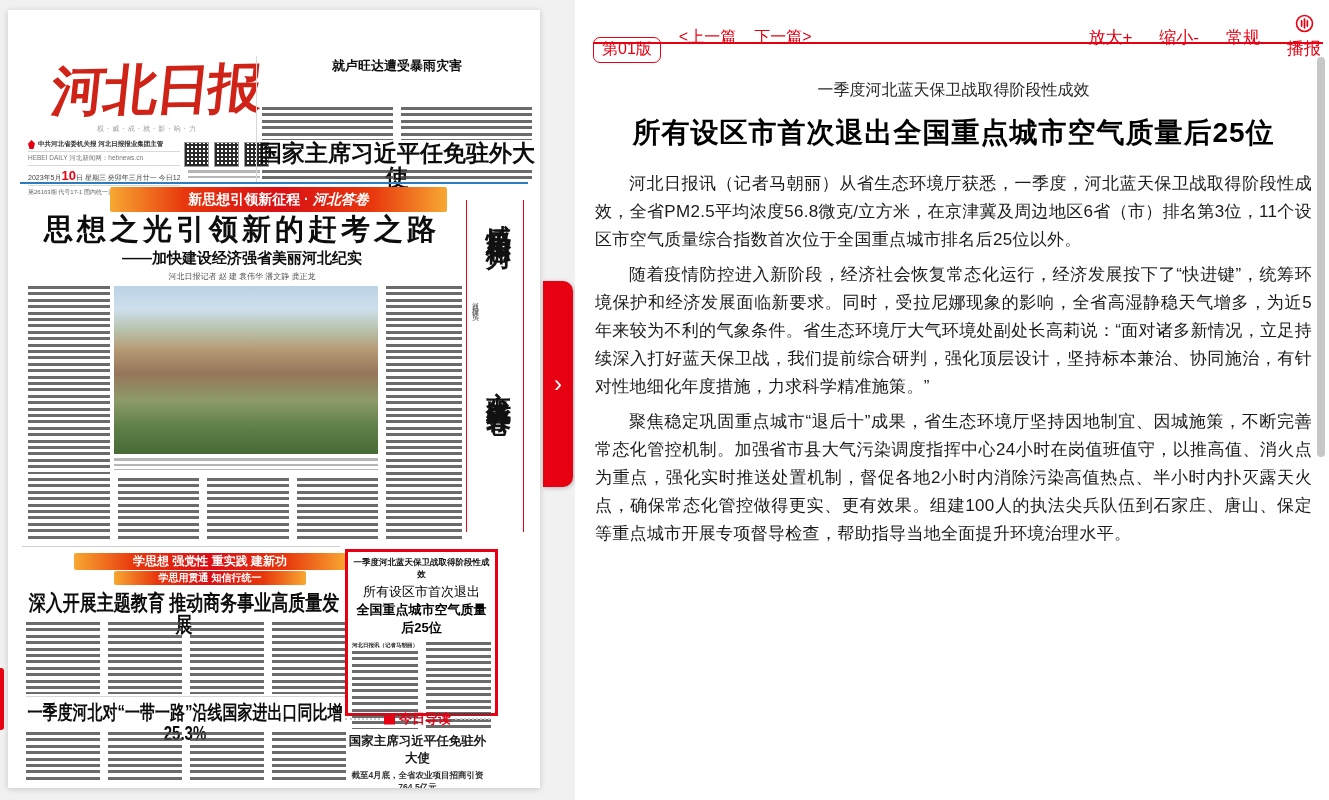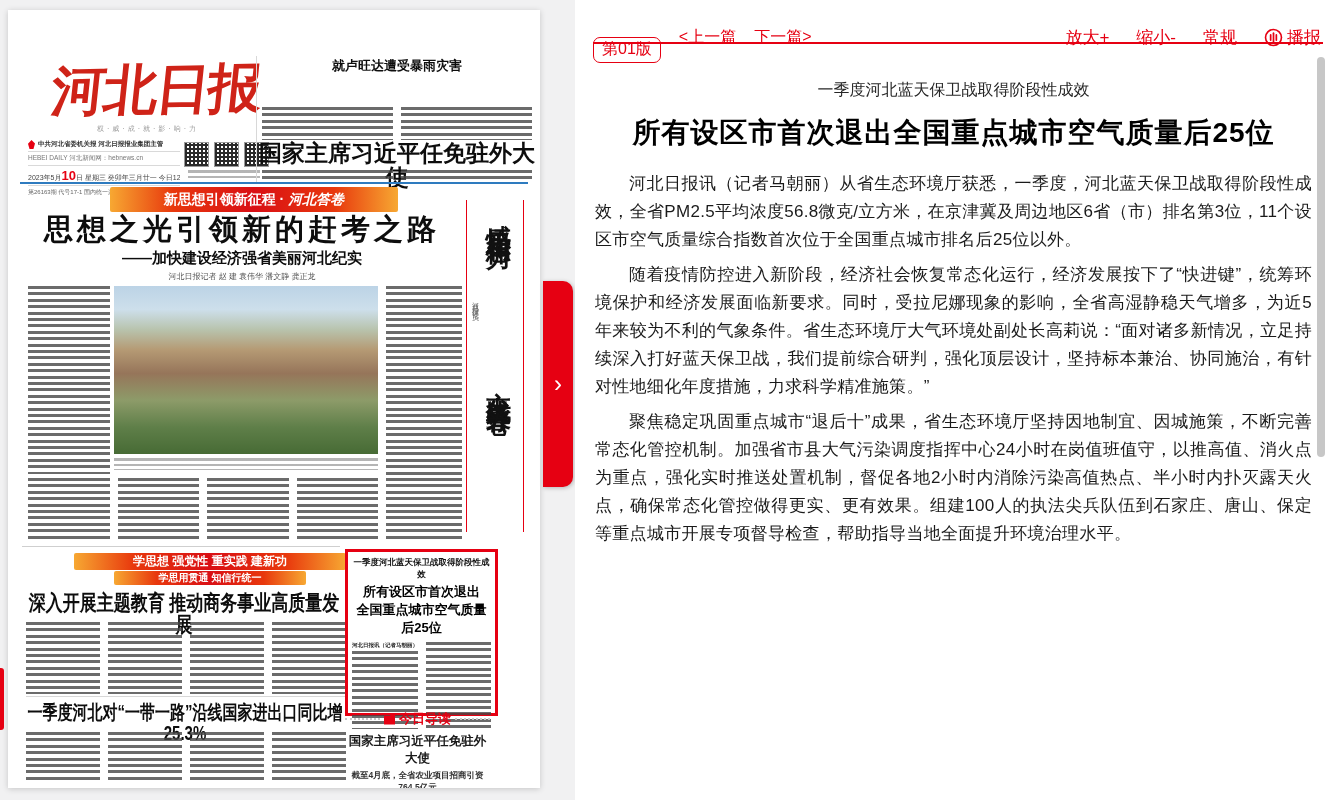--- a/index.html
+++ b/index.html
@@ -60,21 +60,21 @@
     color:#fff;font-size:24px;cursor:pointer;box-shadow:1px 1px 4px rgba(0,0,0,.25);
   }
   .prev-sliver{position:absolute;left:0;top:668px;width:4px;height:62px;background:#e60012;border-radius:0 3px 3px 0;}
   
   .reader{position:absolute;left:575px;top:0;width:754px;height:800px;background:#fff;}
   .toolbar{display:flex;align-items:center;padding:11px 8px 0 18px;color:#e60012;}
   .badge{border:1.5px solid #e60012;border-radius:7px;padding:1px 8px 2px;font-size:16px;cursor:pointer;margin-top:26px;}
   .tlink{font-size:16px;margin-left:18px;cursor:pointer;white-space:nowrap;}
   .tool-right{margin-left:auto;display:flex;align-items:center;gap:27px;font-size:17px;}
   .tool-right span{cursor:pointer;white-space:nowrap;}
-  .bc{display:flex;align-items:center;gap:4px;cursor:pointer;}
+  .bc{display:flex;align-items:center;gap:4px;cursor:pointer;flex-direction:column;}
   .red-rule{position:absolute;left:18px;right:6px;top:42px;height:2px;background:#e60012;}
   .article{position:absolute;left:20px;right:17px;top:44px;color:#1a1a1a;}
   .a-kicker{margin-top:36px;text-align:center;font-size:16px;color:#262626;}
   .a-title{margin-top:13px;text-align:center;font-size:28px;font-weight:700;color:#000;letter-spacing:1px;}
   .a-body{margin-top:18px;font-size:17px;line-height:28px;text-align:justify;letter-spacing:.3px;}
   .a-body p{margin:7px 0;text-indent:2em;}
   .sb-thumb{position:absolute;right:4px;top:57px;width:8px;height:400px;background:#c7c7c7;border-radius:4px;cursor:pointer;}
 </style>
 </head>
 <body>
@@ -108,21 +108,21 @@
       <div class="mt"></div>
   </div>
   <div class="abs np-h-big" style="left:250px;top:131px;width:278px;font-size:23px;">国家主席习近平任免驻外大使</div>
   <div class="abs mt-row" style="left:254px;top:160px;width:270px;height:11px;">
     <div class="mt"></div>
       <div class="mt"></div>
   </div>
 
   <div class="abs" style="left:12px;top:172px;width:508px;height:2px;background:#2e7bbf;"></div>
 
-  <div class="abs banner" style="left:102px;top:177px;width:288px;height:25px;font-size:14px;">
+  <div class="abs banner" style="left:102px;top:177px;width:337px;height:25px;font-size:14px;">
     <span>新思想引领新征程 ·</span>
       <span class="script">河北答卷</span>
   </div>
 
   <div class="abs np-h-big" style="left:14px;top:204px;width:440px;font-size:29px;letter-spacing:4px;">思想之光引领新的赶考之路</div>
   <div class="abs np-h-big" style="left:14px;top:240px;width:440px;font-size:15px;">——加快建设经济强省美丽河北纪实</div>
   <div class="abs" style="left:14px;top:261px;width:440px;text-align:center;font-size:8px;color:#555;">河北日报记者 赵 建 袁伟华 潘文静 龚正龙</div>
 
   <div class="abs mt" style="left:20px;top:276px;width:82px;height:188px;"></div>
   <div class="abs photo" style="left:106px;top:276px;width:264px;height:168px;"></div>
@@ -158,21 +158,21 @@
   <div class="abs np-h-big" style="left:12px;top:692px;width:330px;font-size:15px;transform:scaleY(1.3);transform-origin:top;">一季度河北对“一带一路”沿线国家进出口同比增25.3%</div>
   <div class="abs mt-row" style="left:18px;top:722px;width:320px;height:50px;">
     <div class="mt"></div>
       <div class="mt"></div>
       <div class="mt"></div>
       <div class="mt"></div>
   </div>
 
   <div class="abs box-story" style="left:337px;top:539px;width:139px;height:151px;padding:5px 4px;">
     <div style="font-size:8.5px;font-weight:700;text-align:center;color:#111;">一季度河北蓝天保卫战取得阶段性成效</div>
-    <div style="font-size:13px;font-weight:700;text-align:center;color:#000;margin-top:2px;">所有设区市首次退出</div>
+    <div style="font-size:13px;font-weight:400;text-align:center;color:#000;margin-top:2px;">所有设区市首次退出</div>
     <div style="font-size:13px;font-weight:900;text-align:center;color:#000;">全国重点城市空气质量后25位</div>
     <div class="mt-row" style="margin-top:5px;height:88px;">
       <div>
         <div style="font-size:5.5px;font-weight:700;color:#222;white-space:nowrap;overflow:hidden;">河北日报讯（记者马朝丽）</div>
         <div class="mt" style="height:78px;margin-top:2px;"></div>
       </div>
       <div class="mt"></div>
     </div>
   </div>
 

